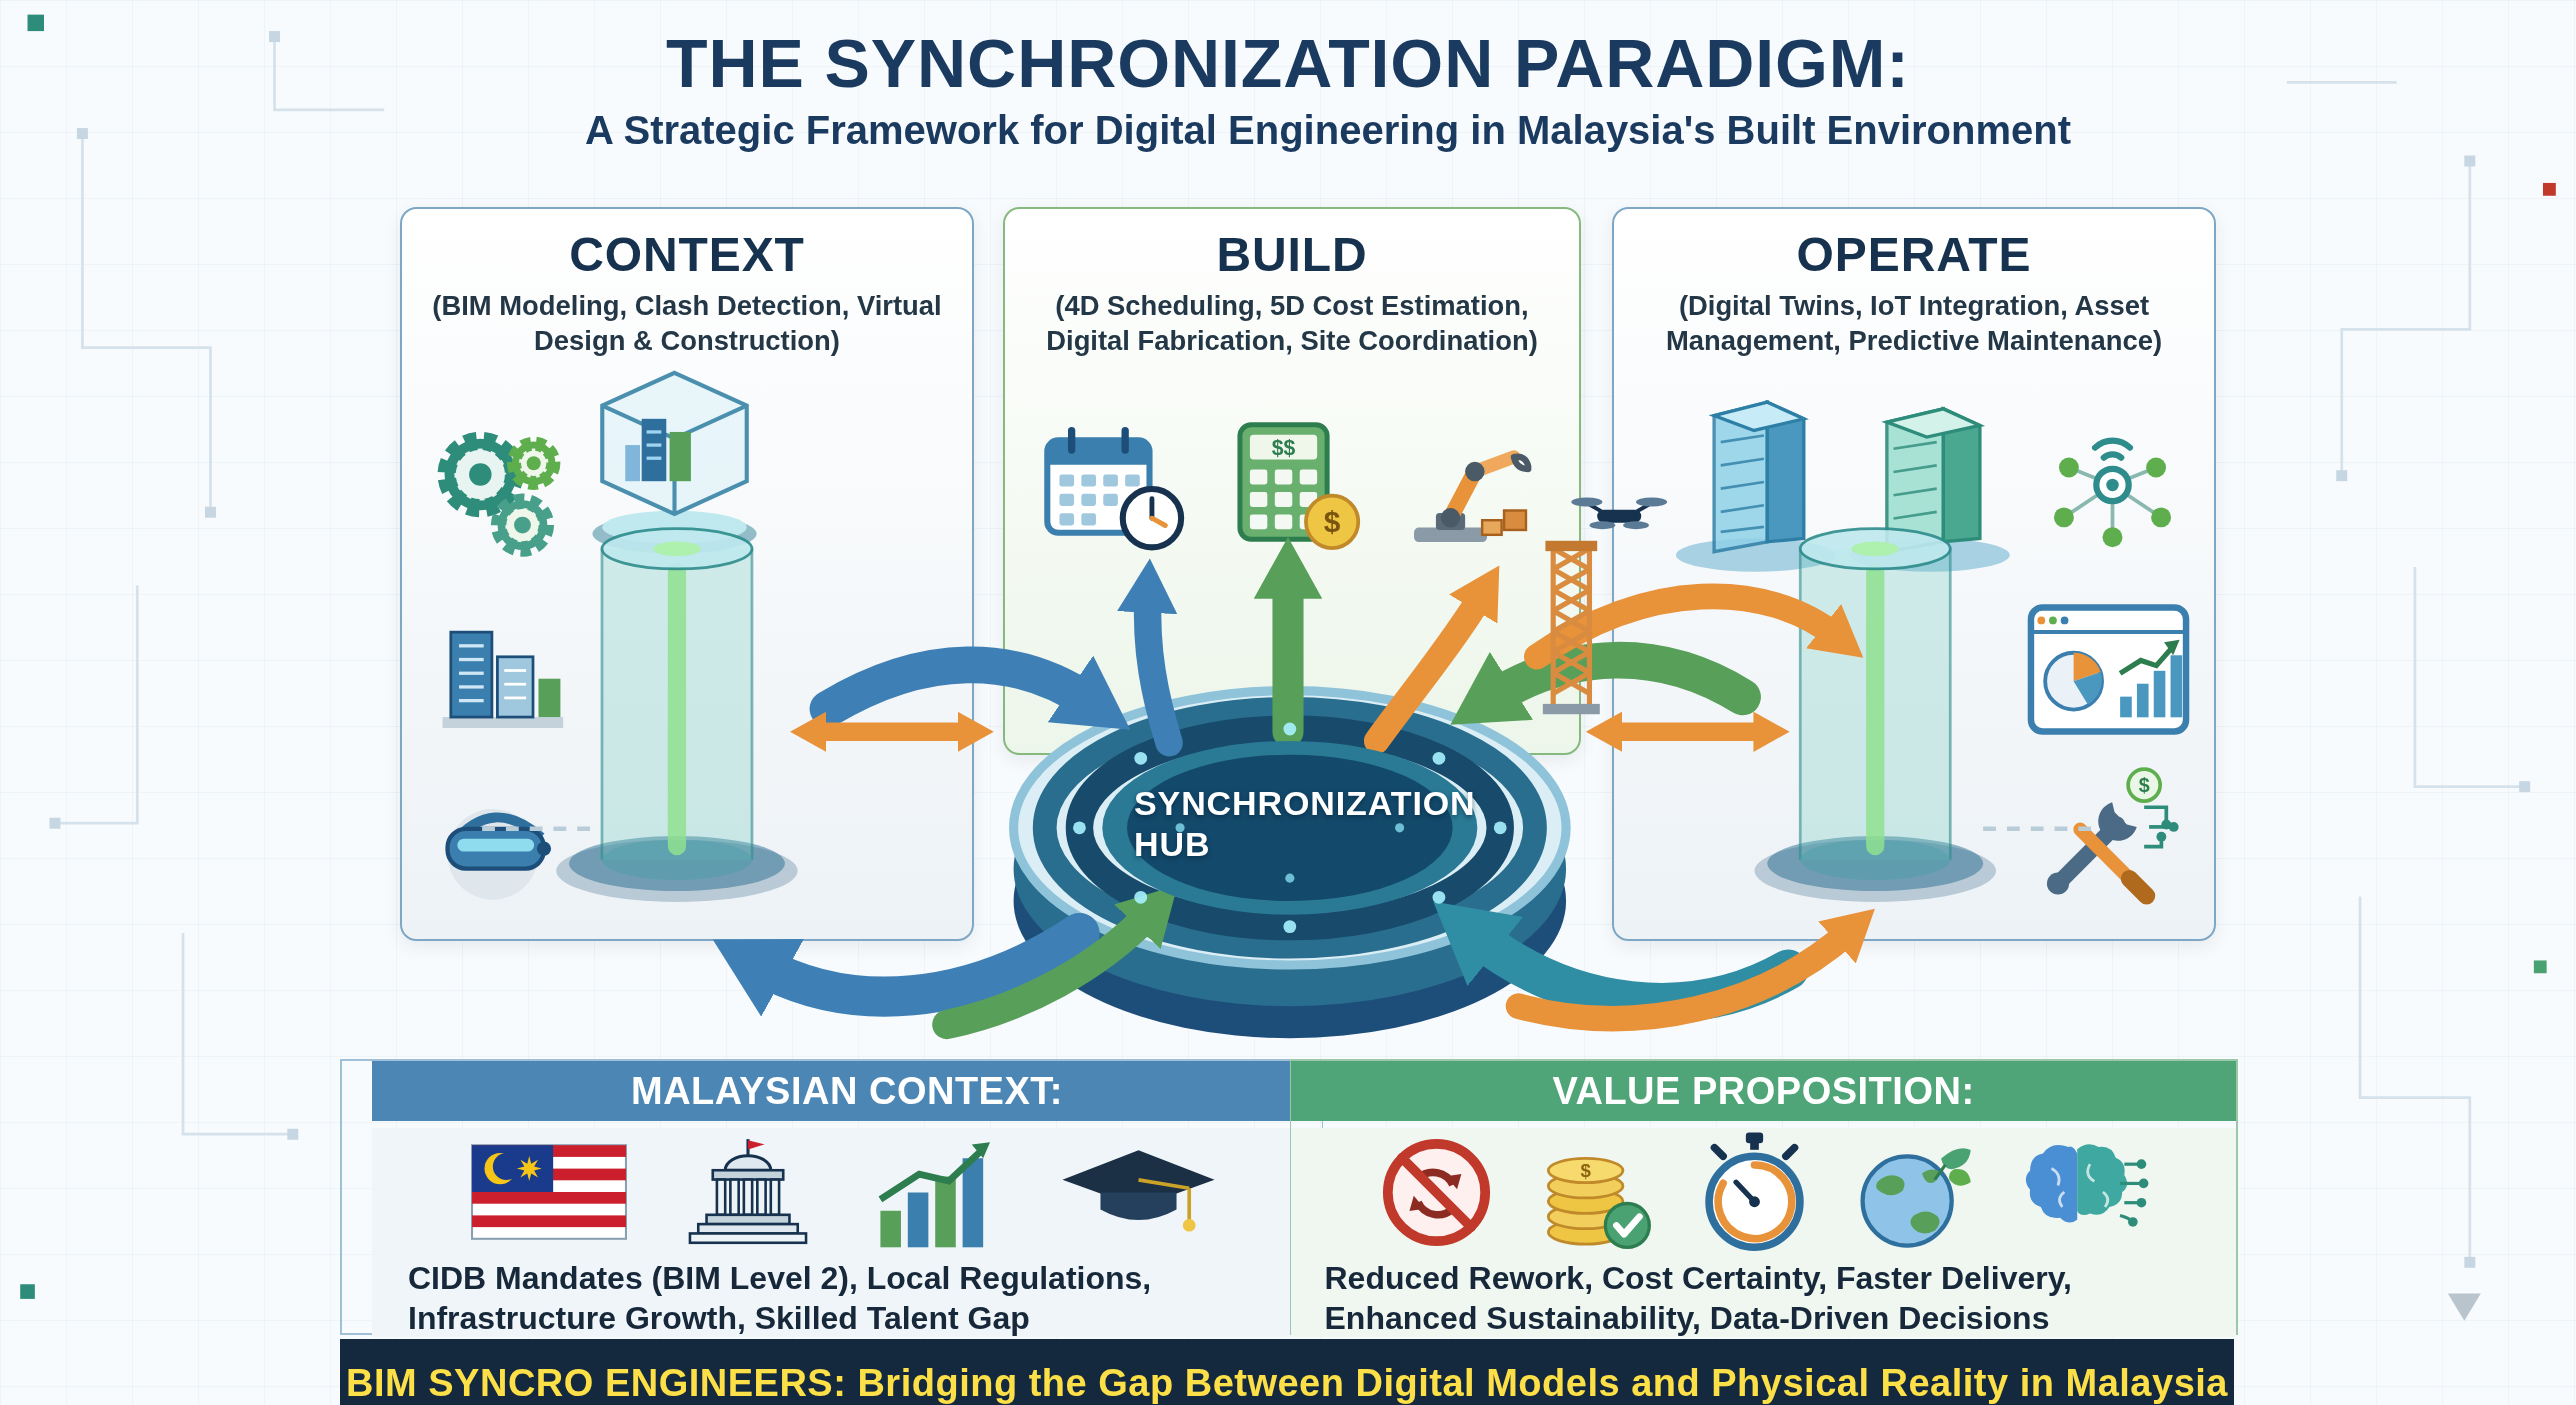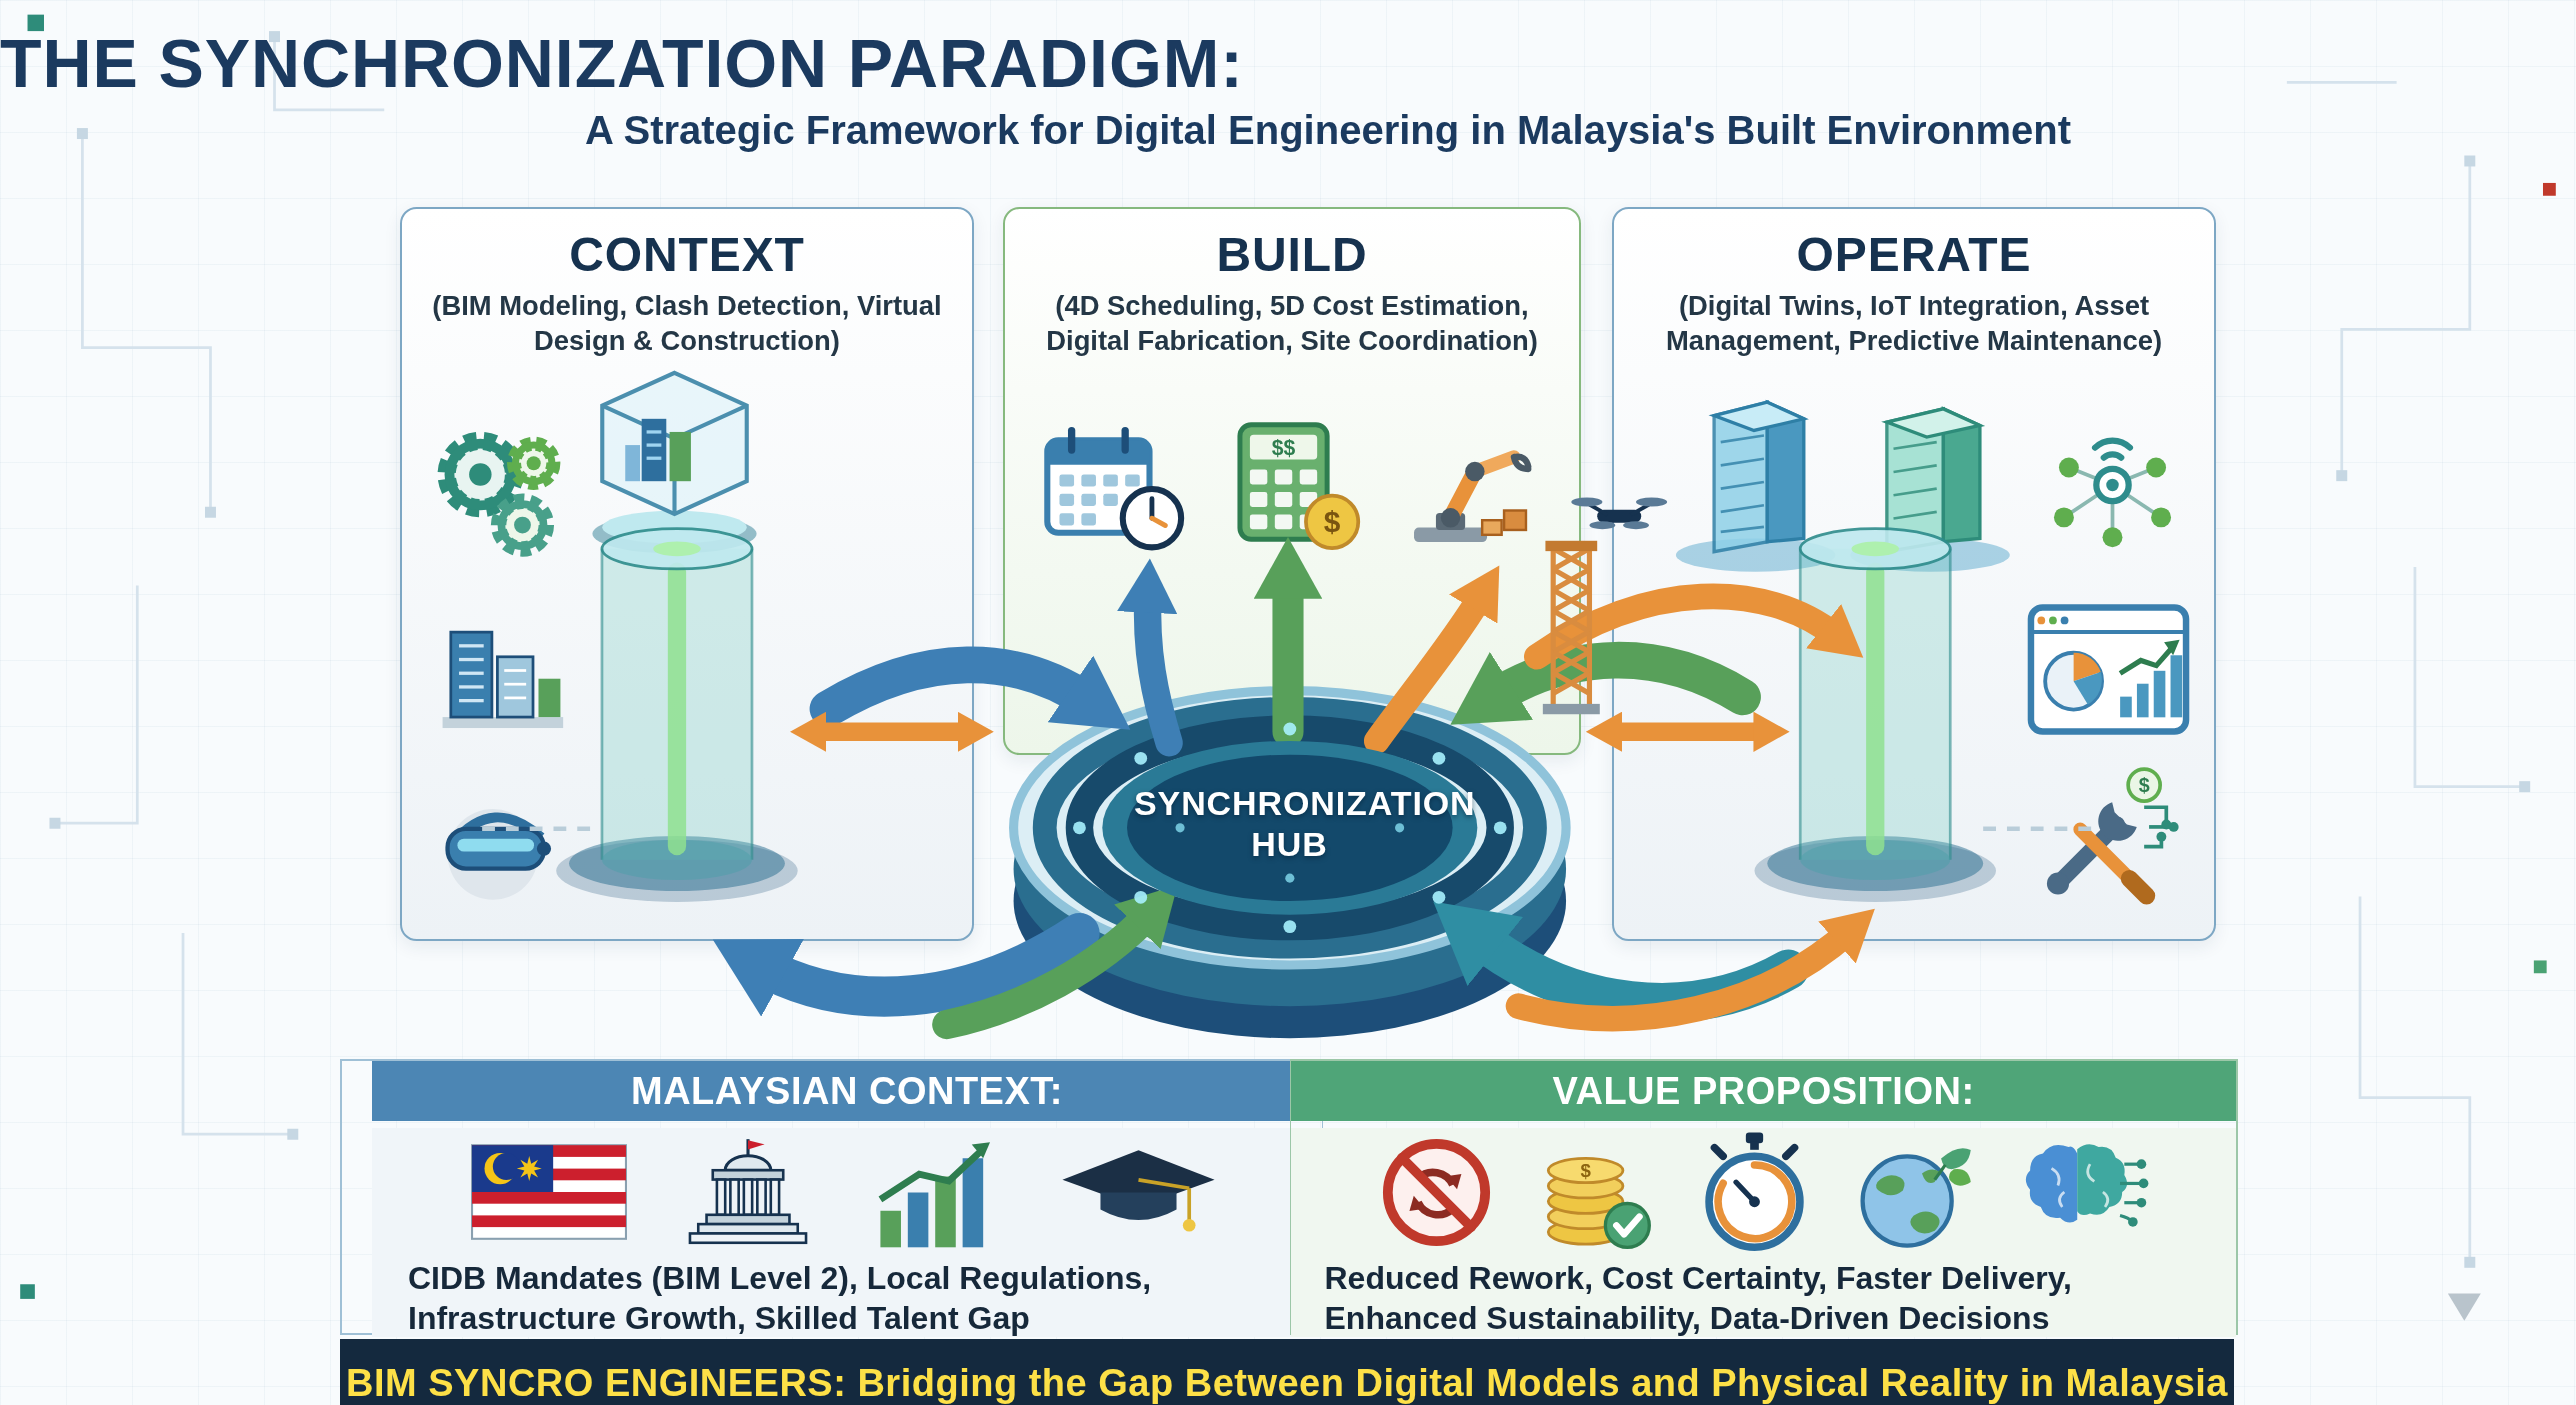--- a/index.html
+++ b/index.html
@@ -15,21 +15,21 @@
       linear-gradient(rgba(185,205,222,.16) 0.9px, transparent 0.9px),
       linear-gradient(90deg, rgba(185,205,222,.16) 0.9px, transparent 0.9px);
     background-size:66px 66px;
   }
   .abs{position:absolute;}
   svg{display:block;}
 
   
   .title{
     position:absolute;left:0;top:24px;width:100%;
-    font-size:68px;font-weight:800;color:#1b3a5f;letter-spacing:0.9px;
+    text-align:center;font-size:68px;font-weight:800;color:#1b3a5f;letter-spacing:0.9px;
   }
   .subtitle{
     position:absolute;left:0;top:108px;width:100%;
     text-align:center;font-size:40px;font-weight:700;color:#1b3a5f;margin-left:40px;
   }
 
   
   .panel{
     position:absolute;border-radius:16.5px;z-index:2;
     box-shadow:0 5.5px 16.5px rgba(20,50,80,.08);
@@ -48,21 +48,21 @@
     border:2.7px solid #86b97e;background:linear-gradient(#ffffff,#edf6ea);}
   .panel-operate{left:1612px;top:207px;width:600px;height:730px;
     border:2.7px solid #7da7c4;background:linear-gradient(#ffffff,#edf2f6);}
 
   
   .flow{position:absolute;left:0;top:0;z-index:3;pointer-events:none;}
   .bgsvg{position:absolute;left:0;top:0;z-index:0;pointer-events:none;}
 
   .hub-label{
     position:absolute;left:1134px;top:783px;width:311px;z-index:5;
-    text-align:center;color:#ffffff;font-weight:800;font-size:34px;line-height:41px;
+    text-align:left;color:#ffffff;font-weight:800;font-size:34px;line-height:41px;
     letter-spacing:0.9px;text-shadow:0 1.8px 5.5px rgba(0,30,50,.55);
   }
 
   
   .bottom-panel{position:absolute;top:1059px;height:272px;z-index:2;}
   .bp-context{left:340px;width:950px;border:2.7px solid #9fc0d6;border-right-width:0.9px;padding-left:30px;}
   .bp-value{left:1290px;width:945px;border:2.7px solid #9cc7a8;border-left-width:1.8px;}
   .bp-header{
     height:60px;display:flex;align-items:center;justify-content:center;
     color:#fff;font-size:38px;font-weight:800;letter-spacing:0.5px;

